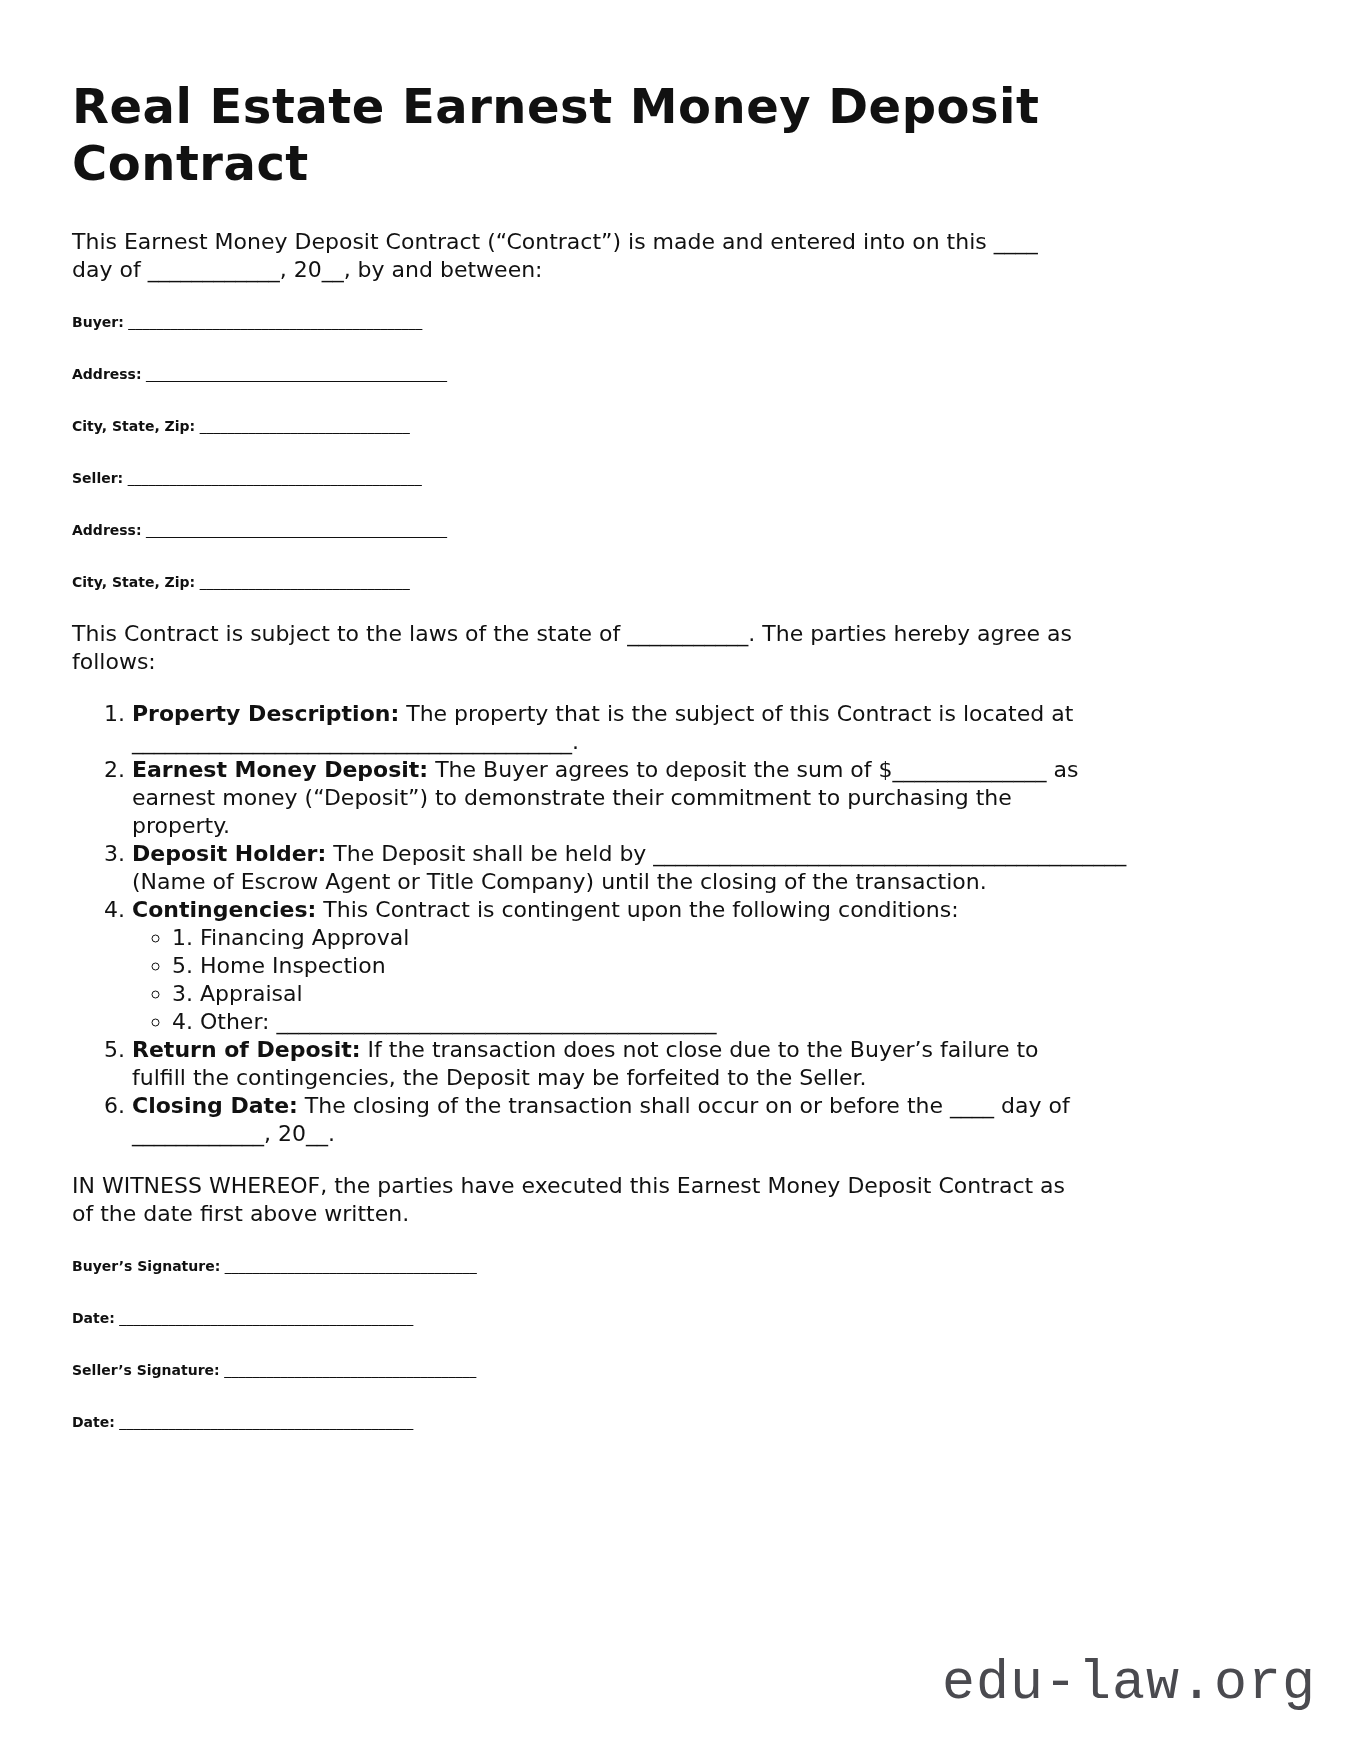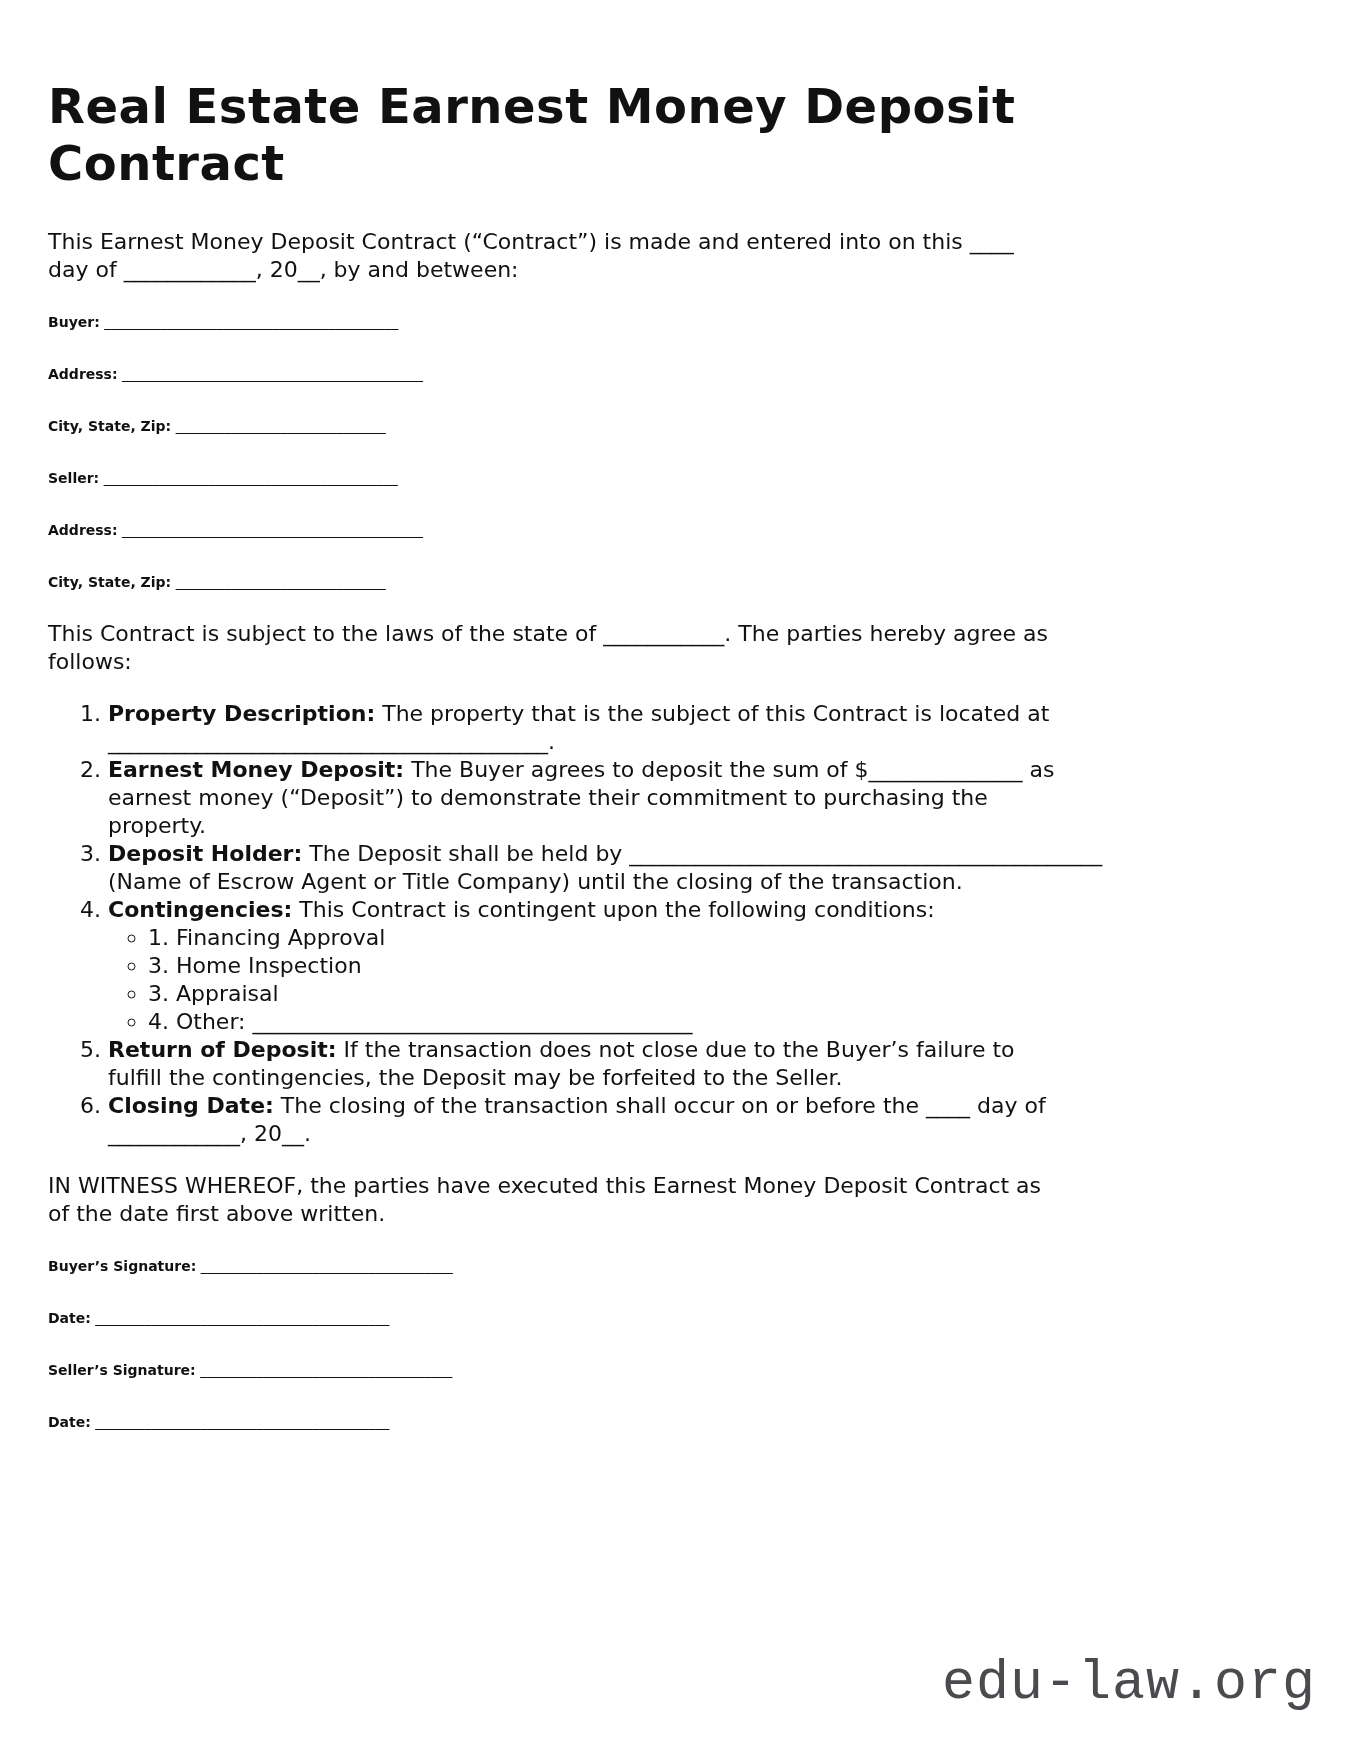--- a/index.html
+++ b/index.html
@@ -6,21 +6,21 @@
   html, body { background: #ffffff; }
   body {
     width: 1362px; height: 1763px;
     font-family: "DejaVu Sans", "Liberation Sans", sans-serif;
     color: #111111;
     position: relative;
     overflow: hidden;
   }
   .page {
     position: absolute; inset: 0;
-    padding: 78px 66px 0 48px;
+    padding: 78px 66px 0 72px;
     background: #ffffff;
   }
   .content { width: 1080px; }
   h1.doc-title {
     font-size: 48px;
     line-height: 57px;
     font-weight: bold;
     letter-spacing: 0.5px;
     margin: 0 0 36px 0;
     width: 1040px;
@@ -94,21 +94,21 @@
     <ol class="clauses">
       <li><strong>Property Description:</strong><span> The property that is the subject of this Contract is located at
 ________________________________________.</span></li>
       <li><strong>Earnest Money Deposit:</strong><span> The Buyer agrees to deposit the sum of $______________ as
 earnest money (“Deposit”) to demonstrate their commitment to purchasing the
 property.</span></li>
       <li><strong>Deposit Holder:</strong><span> The Deposit shall be held by ___________________________________________
 (Name of Escrow Agent or Title Company) until the closing of the transaction.</span></li>
       <li><strong>Contingencies:</strong><span> This Contract is contingent upon the following conditions:</span><ul class="sub">
             <li>1. Financing Approval</li>
-            <li>3. Home Inspection</li>
+            <li>5. Home Inspection</li>
             <li>3. Appraisal</li>
             <li>4. Other: ________________________________________</li>
           </ul></li>
       <li><strong>Return of Deposit:</strong><span> If the transaction does not close due to the Buyer’s failure to
 fulfill the contingencies, the Deposit may be forfeited to the Seller.</span></li>
       <li><strong>Closing Date:</strong><span> The closing of the transaction shall occur on or before the ____ day of
 ____________, 20__.</span></li>
     </ol>
 
     <p class="para">IN WITNESS WHEREOF, the parties have executed this Earnest Money Deposit Contract as

